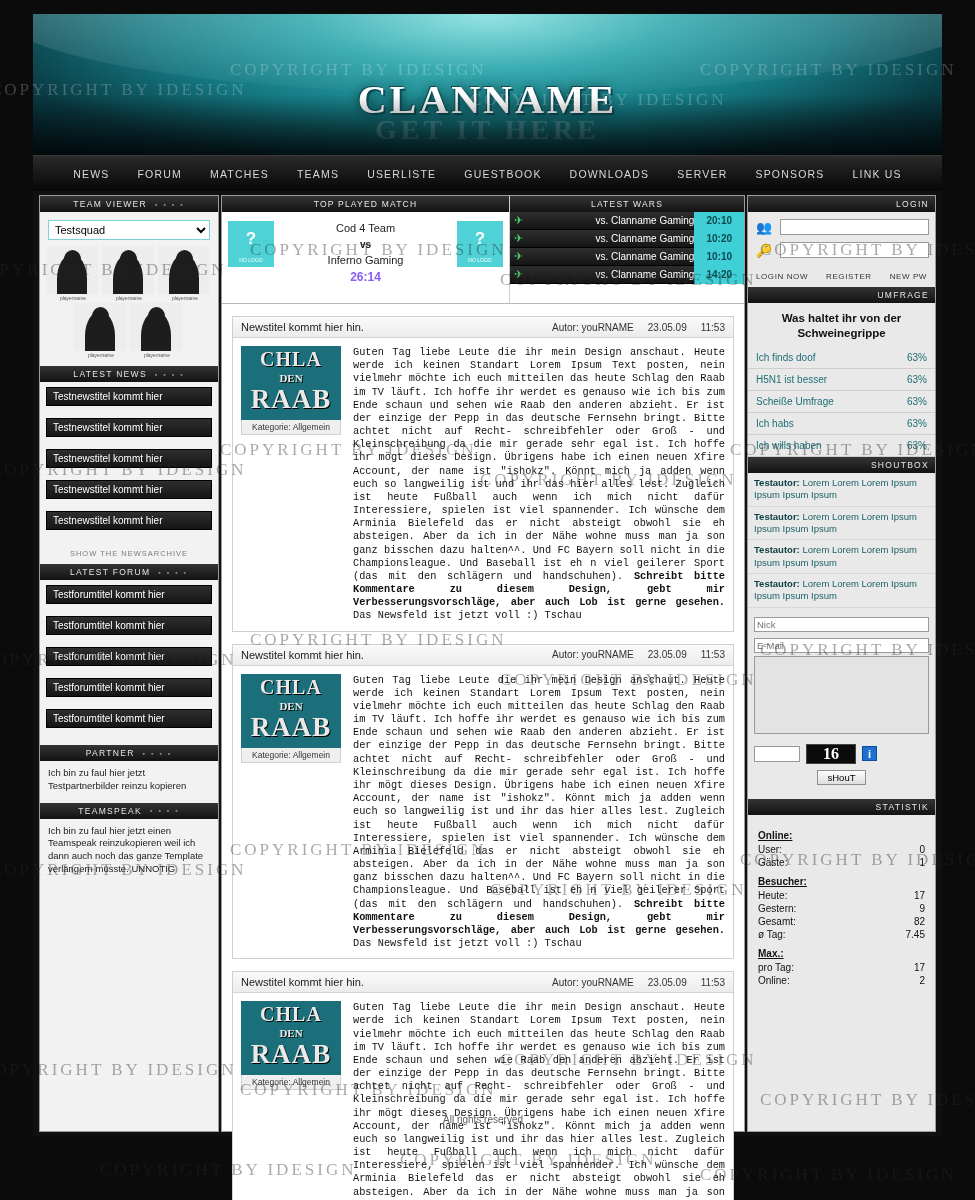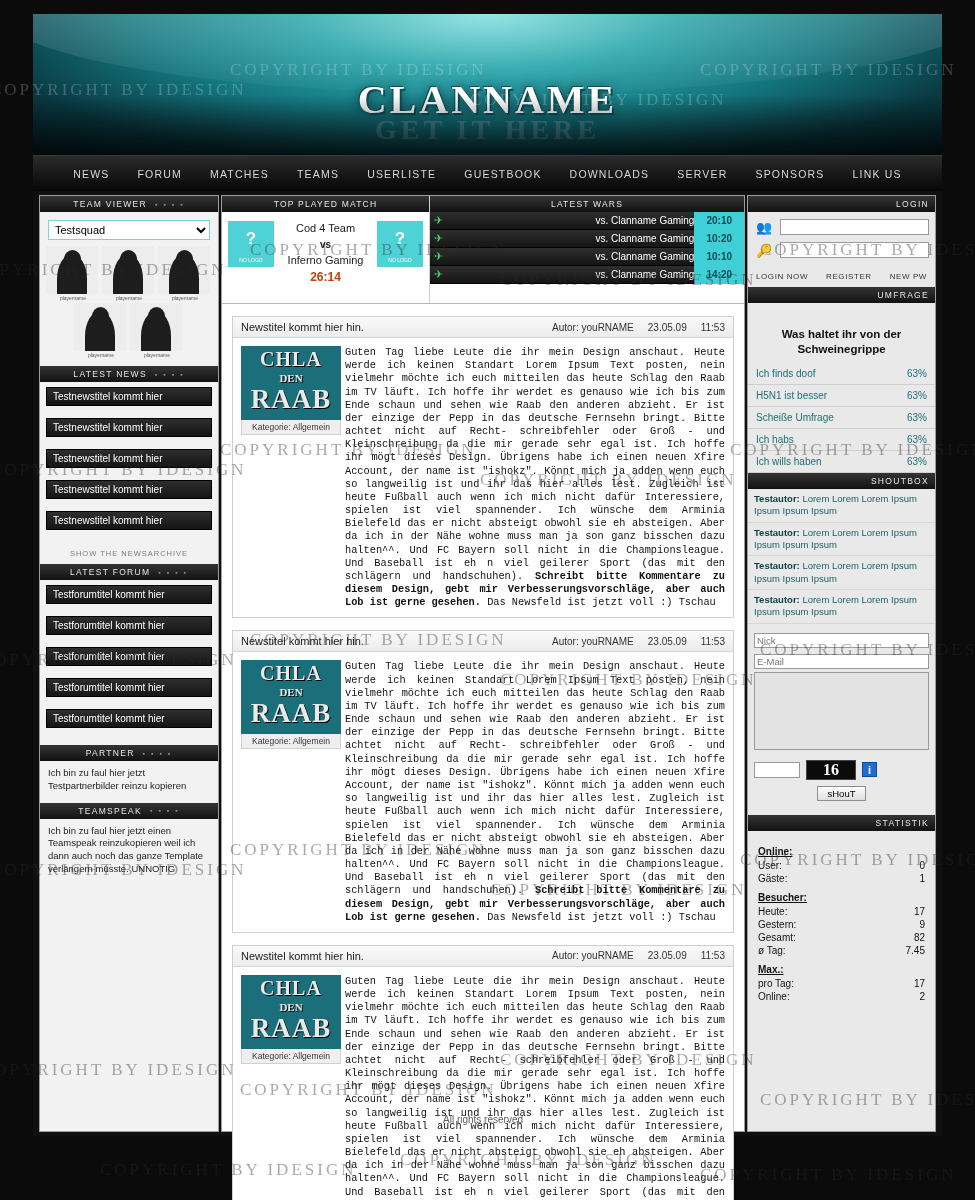--- a/index.html
+++ b/index.html
@@ -172,21 +172,21 @@
     padding: 2px 0 6px 0;
   }
   .sideblock { padding: 6px 8px 10px 8px; font-size: 9.5px; color: #222; line-height: 1.35; }
   
   .mid-top {
     display: flex;
     height: 108px;
     border-bottom: 1px solid #b9b9b9;
     background: #fff;
   }
-  .tpm { width: 208px; border-right: 1px solid #cfcfcf; }
+  .tpm { width: 288px; border-right: 1px solid #cfcfcf; }
   .tpm-head, .lw-head {
     height: 16px;
     background: linear-gradient(180deg, #343434 0%, #121212 100%);
     color: #e6e6e6; font-size: 8.5px; letter-spacing: 1.2px;
     display: flex; align-items: center; justify-content: center;
   }
   .match-row {
     display: flex; align-items: center; gap: 8px;
     padding: 8px 6px 0 6px;
   }
@@ -194,21 +194,21 @@
     width: 46px; height: 46px;
     background: #4ed2d6;
     color: #fff; font-size: 6px;
     display: flex; align-items: center; justify-content: center;
     position: relative;
   }
   .logo .q { position: absolute; top: 8px; left: 0; right: 0; text-align:center; font-size: 17px; color: #fff; font-weight: bold;}
   .logo .nologo { position: absolute; bottom: 4px; left: 0; right: 0; text-align: center; font-size: 5px; }
   .match-center { flex: 1; text-align: center; font-size: 11px; color: #222; line-height: 1.5; }
   .match-center .vs { font-weight: bold; font-size: 10px; }
-  .match-time { text-align: center; color: #c2410c; font-weight: bold; font-size: 12px; margin-top: 2px;}
+  .match-time { text-align: center; color: #8b5cf6; font-weight: bold; font-size: 12px; margin-top: 2px;}
   .lw { flex: 1; text-align: right; }
   .war-row {
     display: flex; align-items: center;
     height: 18px;
     background: linear-gradient(180deg, #2e2e2e 0%, #151515 100%);
     border-bottom: 1px solid #000;
     color: #fff; font-size: 10px;
     padding-left: 4px;
   }
   .war-ico { color: #48d66a; font-size: 11px; margin-right: 6px; }
@@ -224,21 +224,21 @@
     background: #fff;
   }
   .post-head {
     display: flex; justify-content: space-between; align-items: center;
     background: linear-gradient(180deg, #fafafa 0%, #ececec 100%);
     border-bottom: 1px solid #d5d5d5;
     font-size: 11px; color: #222;
     padding: 4px 8px;
   }
   .post-head .meta { font-size: 10px; color: #333; display: flex; gap: 14px; }
-  .post-body { display: flex; padding: 8px; gap: 4px; }
+  .post-body { display: flex; padding: 8px; gap: 12px; }
   .thumb-wrap { width: 100px; }
   .thumb {
     width: 100px; height: 74px;
     background: #1b6f7a;
     position: relative; overflow: hidden;
   }
   .thumb .t1, .thumb .t2, .thumb .t3 {
     position: absolute; left: 0; width: 100%; text-align: center;
     font-family: "Liberation Serif", serif; font-weight: bold; color: #e9e9e9;
     text-shadow: 1px 1px 0 #000;
@@ -273,21 +273,21 @@
     flex: 1; height: 16px; font-size: 10px;
     border: 1px solid #9a9a9a; background: #fff;
   }
   .login-links {
     display: flex; justify-content: space-between;
     font-size: 8px; color: #333; letter-spacing: 0.6px;
     padding: 2px 8px 6px 8px;
   }
   .poll-q {
     text-align: center; font-weight: bold; font-size: 11.5px;
-    color: #111; padding: 8px 8px 6px 8px; line-height: 1.3; margin-top: 16px;
+    color: #111; padding: 8px 8px 6px 8px; line-height: 1.3;
   }
   .poll-row {
     display: flex; justify-content: space-between; align-items: center;
     border-bottom: 1px solid #cfcfcf;
     font-size: 10px; color: #1d6f76;
     padding: 5px 8px;
   }
   .shout {
     font-size: 9.5px; color: #1a5f66; line-height: 1.3;
     padding: 4px 6px; border-bottom: 1px solid #d7d7d7;

